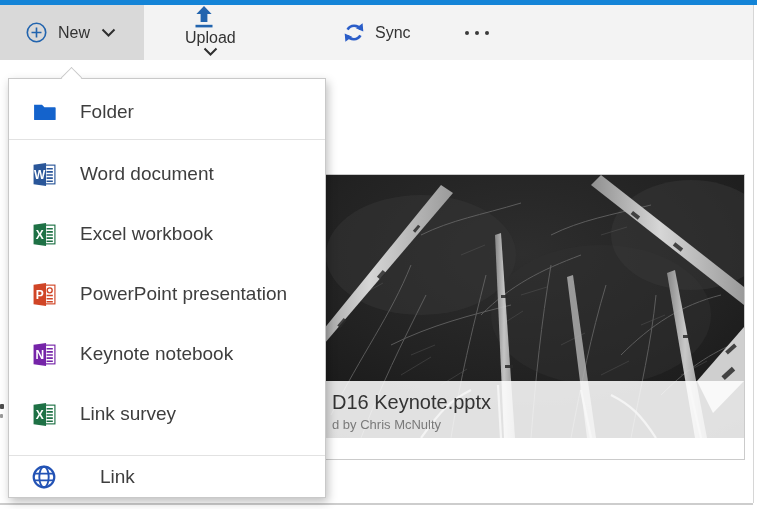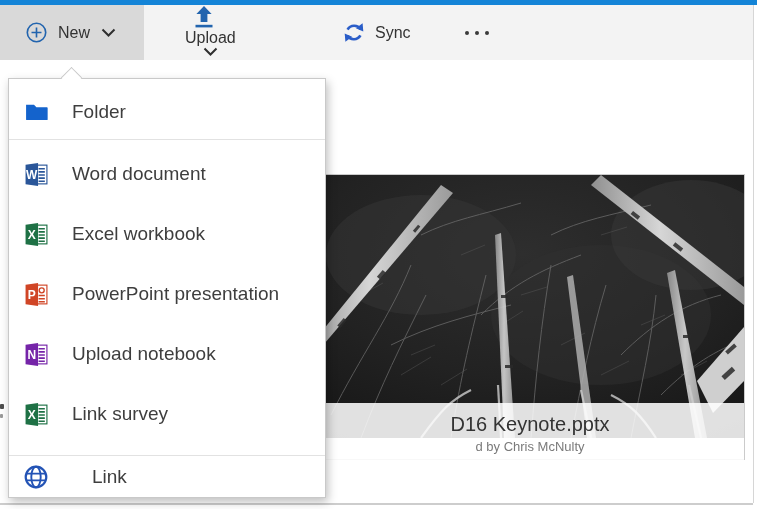--- a/index.html
+++ b/index.html
@@ -37,38 +37,37 @@
     box-shadow:2px 4px 9px rgba(0,0,0,.25);
     z-index:20;
   }
   .menu-caret {
     position:absolute; left:64px; top:70px; width:15px; height:15px;
     background:#fff; transform:rotate(45deg);
     border-top:1px solid #c9c9c9; border-left:1px solid #c9c9c9;
     z-index:21;
   }
   .menu-item {
-    position:absolute; left:8px; width:100%; display:flex; align-items:center;
-    padding-left:6px; cursor:pointer;text-align:center;
+    position:absolute; left:0; width:100%; display:flex; align-items:center;
+    padding-left:22px; cursor:pointer;text-align:center;
   }
   .menu-item .mi-icon { width:26px; height:26px; flex:0 0 26px; display:flex; align-items:center; justify-content:center; }
   .menu-item .mi-label { margin-left:23px; font-size:19px; color:#3e3e3e; }
   .menu-divider { position:absolute; left:0; width:100%; height:1px; background:#e2e2e2; }
 
   
   .tile {
     position:absolute; left:300px; top:174px; width:445px; height:286px;
     border:1px solid #cbcbcb; background:#fff; z-index:5; cursor:pointer;
   }
   .tile-photo { position:absolute; left:0; top:0; width:443px; height:263px; overflow:hidden; }
   .tile-footer {
-    position:absolute; left:0; top:228px; width:443px; height:67px;
+    position:absolute; left:0; top:206px; width:443px; height:67px;
     background:rgba(255,255,255,.87);
     padding:9px 16px 0 31px;
-    text-align:center;
   }
   .tile-title { font-size:20px; color:#333; line-height:24px; white-space:nowrap; }
   .tile-sub { font-size:13px; color:#7a7a7a; line-height:18px; margin-top:2px; white-space:nowrap; }
 
   
   .right-border { position:absolute; left:753px; top:5px; width:1px; height:498px; background:#d6d6d6; }
   .bottom-divider { position:absolute; left:0; top:503px; width:753px; height:2px; background:#cdcdcd; }
 
   
   .frag { position:absolute; border-radius:1px; }
@@ -266,21 +265,21 @@
 
     <div class="menu-item" style="top:245px; height:60px;">
       <span class="mi-icon">
         <svg width="25" height="25" viewBox="0 0 24 24">
           <rect x="12" y="3" width="10" height="18" fill="#fff" stroke="#7524a8" stroke-width="1.1"></rect>
           <path d="M14 6.5 h6 M14 9.5 h6 M14 12.5 h6 M14 15.5 h6 M14 18.5 h6" stroke="#7524a8" stroke-width="1.5"></path>
           <path d="M1.5 2.6 L13.5 1 V23 L1.5 21.4 Z" fill="#7524a8"></path>
           <text x="7.4" y="16.6" font-size="11.5" font-weight="bold" fill="#fff" text-anchor="middle" font-family="Liberation Sans, sans-serif">N</text>
         </svg>
       </span>
-      <span class="mi-label">Upload notebook</span>
+      <span class="mi-label">Keynote notebook</span>
     </div>
 
     <div class="menu-item" style="top:305px; height:60px;">
       <span class="mi-icon">
         <svg width="25" height="25" viewBox="0 0 24 24">
           <rect x="12" y="3" width="10" height="18" fill="#fff" stroke="#1e7145" stroke-width="1.1"></rect>
           <path d="M14 6.5 h6 M14 9.5 h6 M14 12.5 h6 M14 15.5 h6 M14 18.5 h6" stroke="#1e7145" stroke-width="1.5"></path>
           <path d="M1.5 2.6 L13.5 1 V23 L1.5 21.4 Z" fill="#1e7145"></path>
           <text x="7.4" y="16.6" font-size="11.5" font-weight="bold" fill="#fff" text-anchor="middle" font-family="Liberation Sans, sans-serif">X</text>
         </svg>

